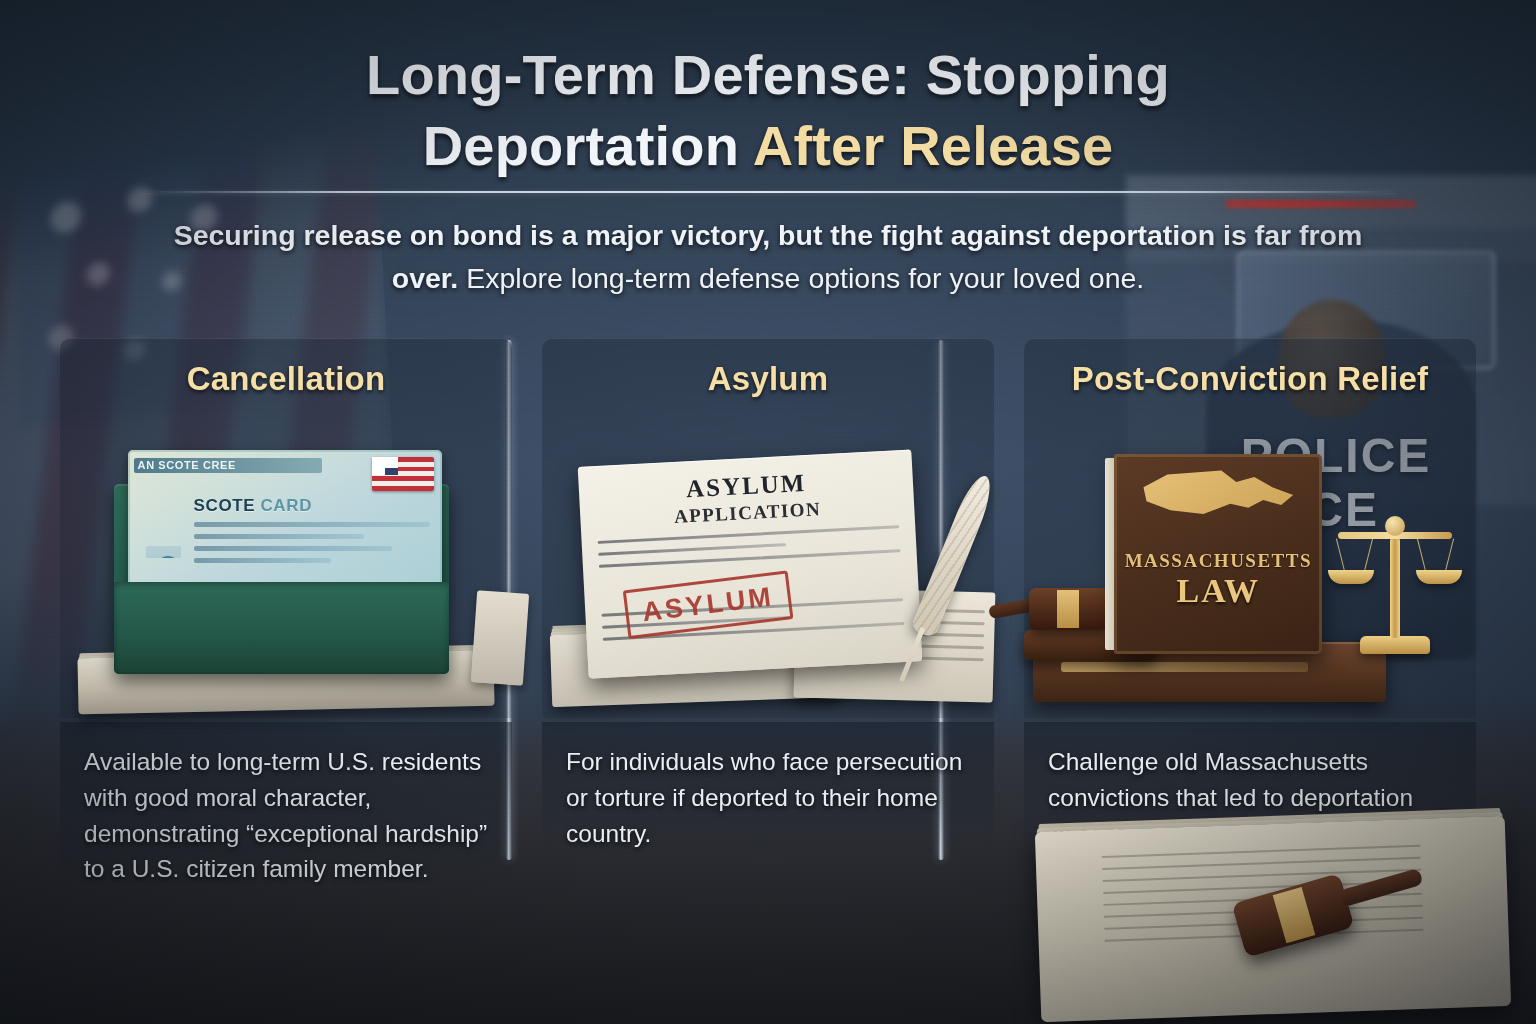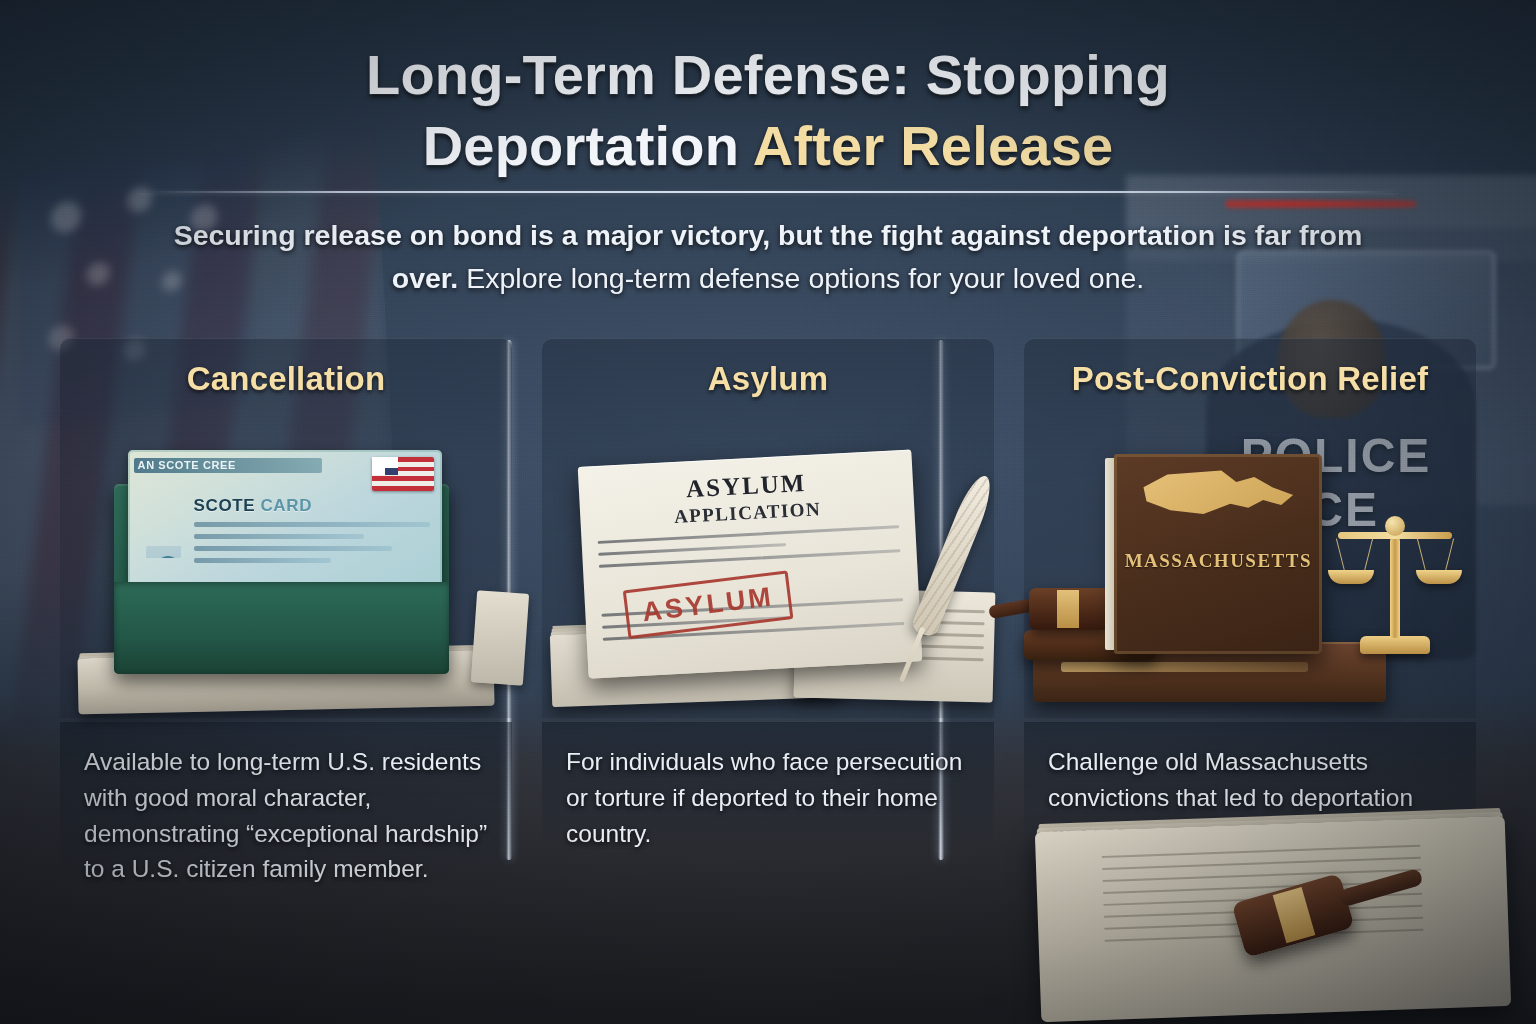--- a/index.html
+++ b/index.html
@@ -444,20 +444,21 @@
           </div>
         <div class="block"></div>
         <div class="gavel">
           <div class="handle"></div>
           <div class="head"></div>
           <div class="band"></div>
         </div>
         <div class="mabook">
           <div class="ma-shape"></div>
           <div class="ma-t1">MASSACHUSETTS</div>
+          <div class="ma-t2">LAW</div>
         </div>
         <div class="scales">
           <div class="sc-base"></div>
           <div class="sc-post"></div>
           <div class="sc-beam"></div>
           <div class="sc-knob"></div>
           <div class="sc-str l1"></div>
             <div class="sc-str l2"></div>
           <div class="sc-str r1"></div>
             <div class="sc-str r2"></div>

